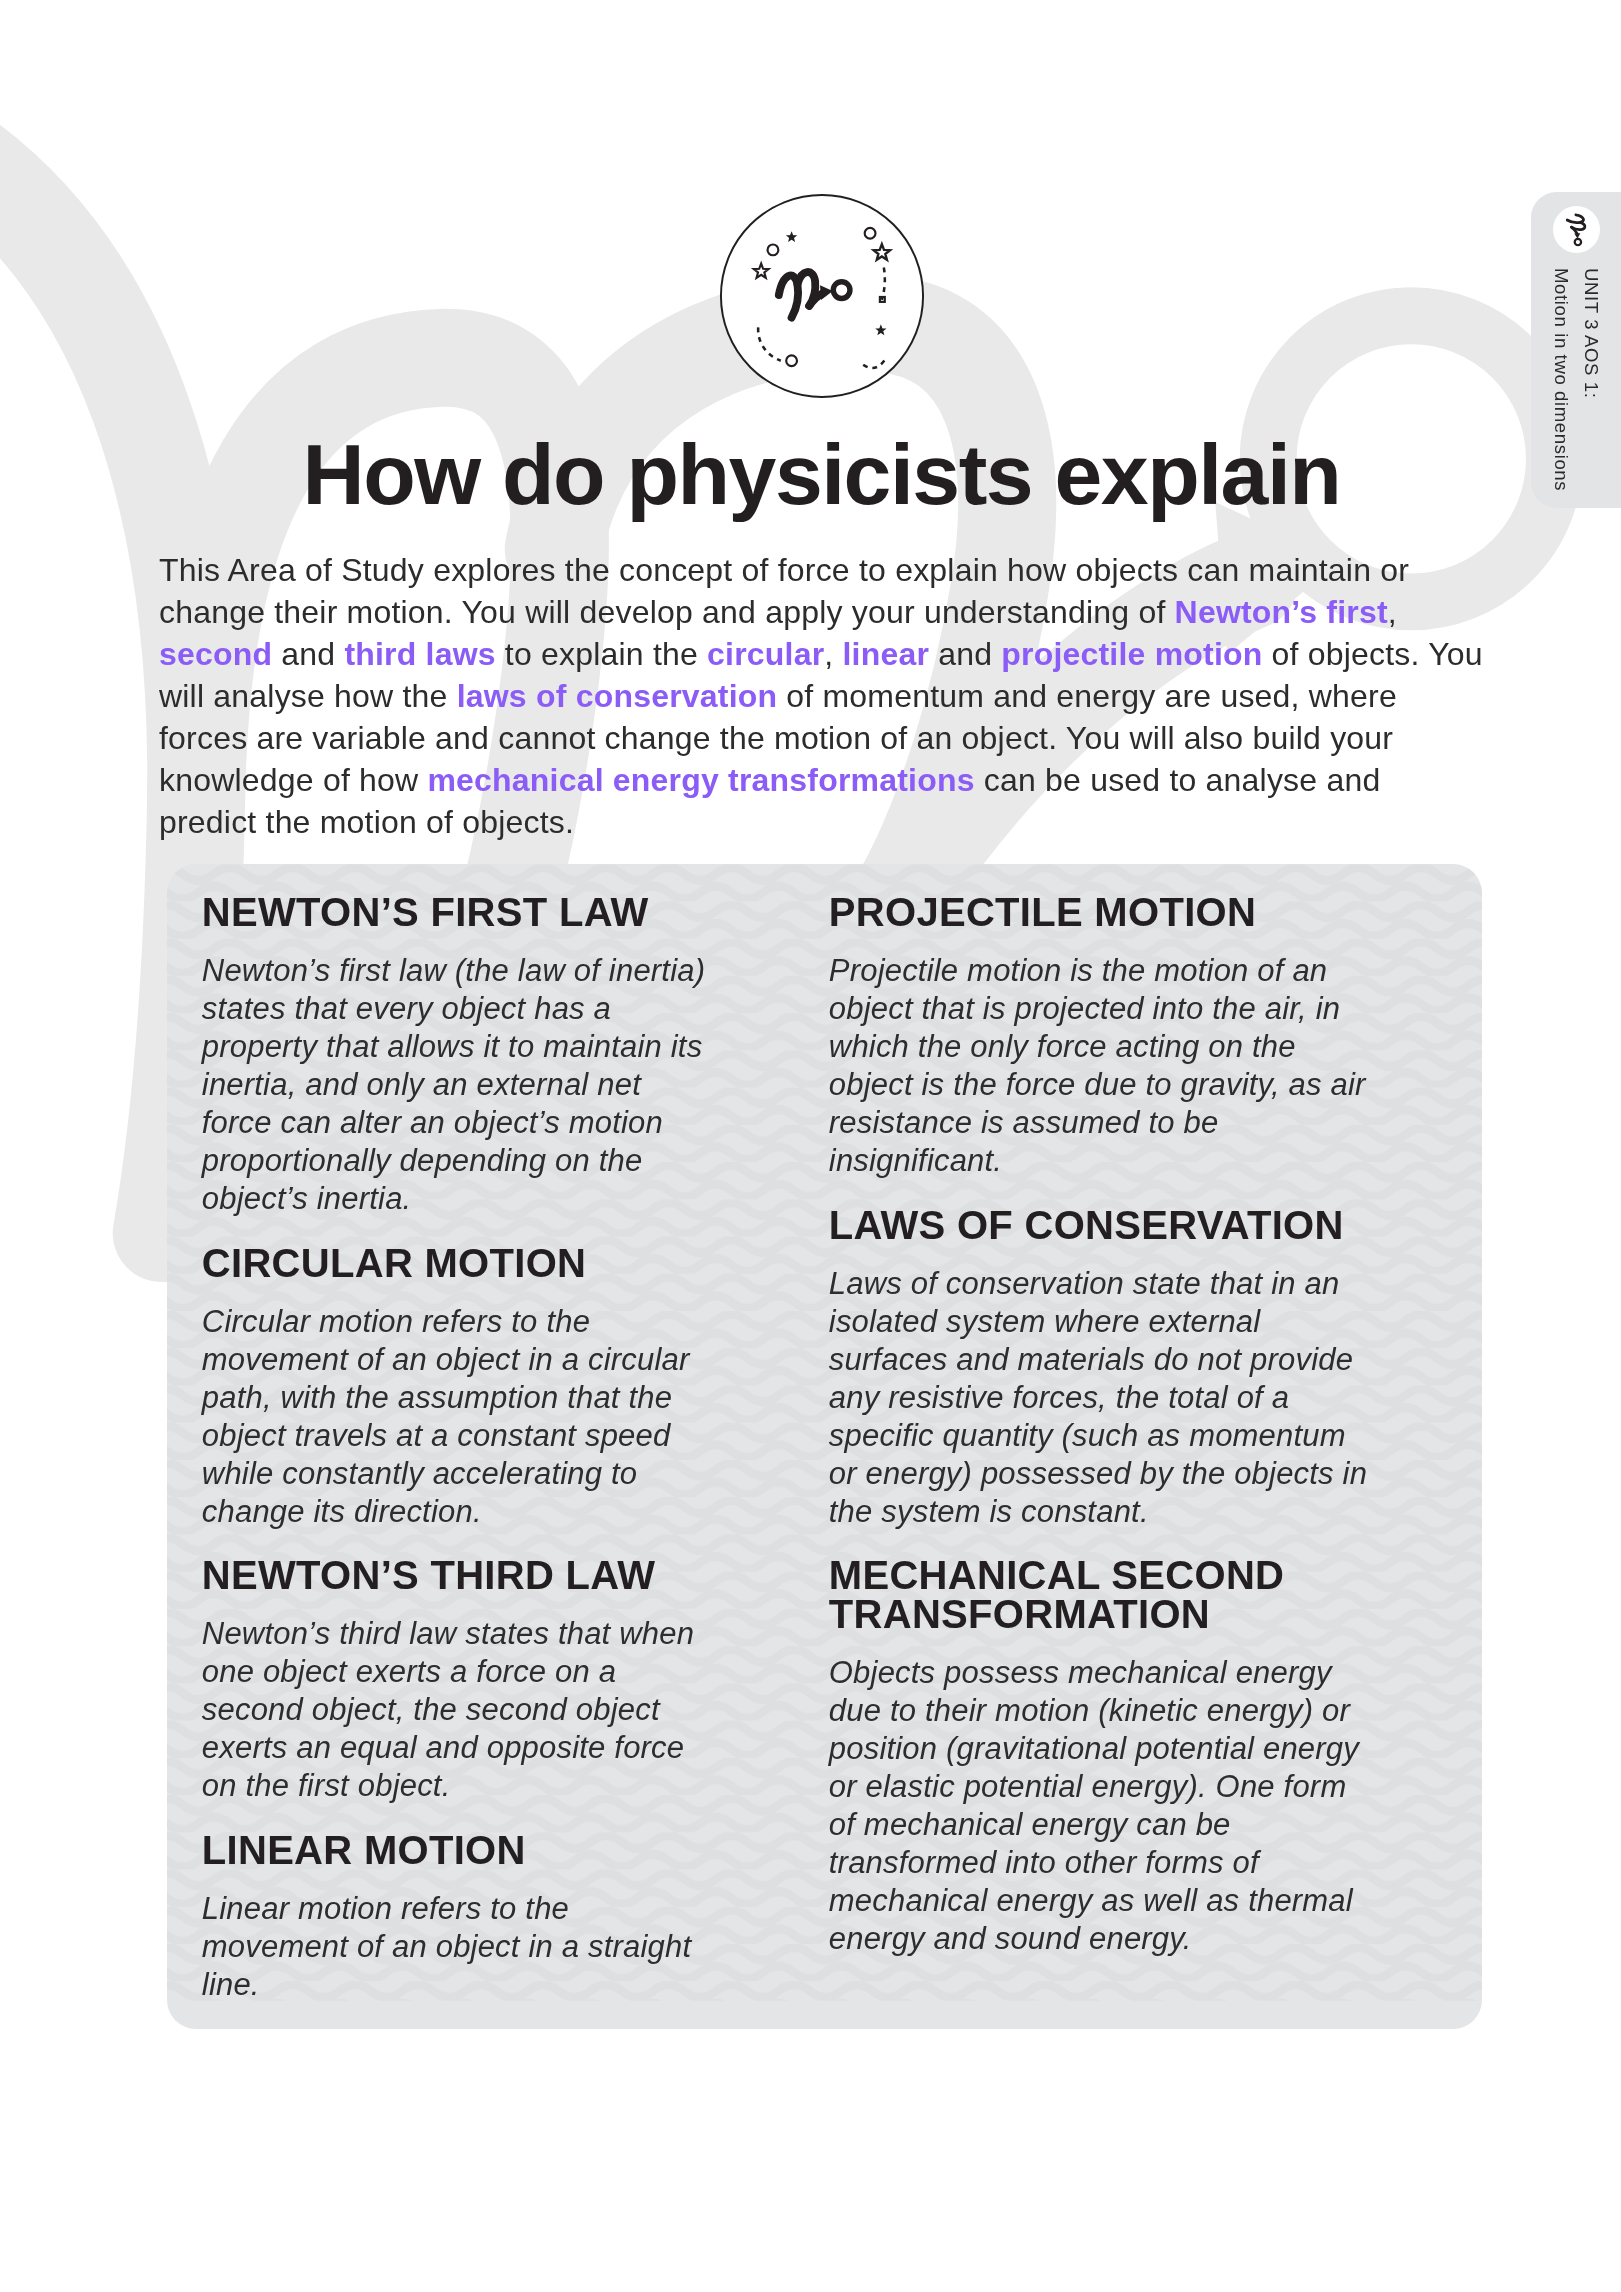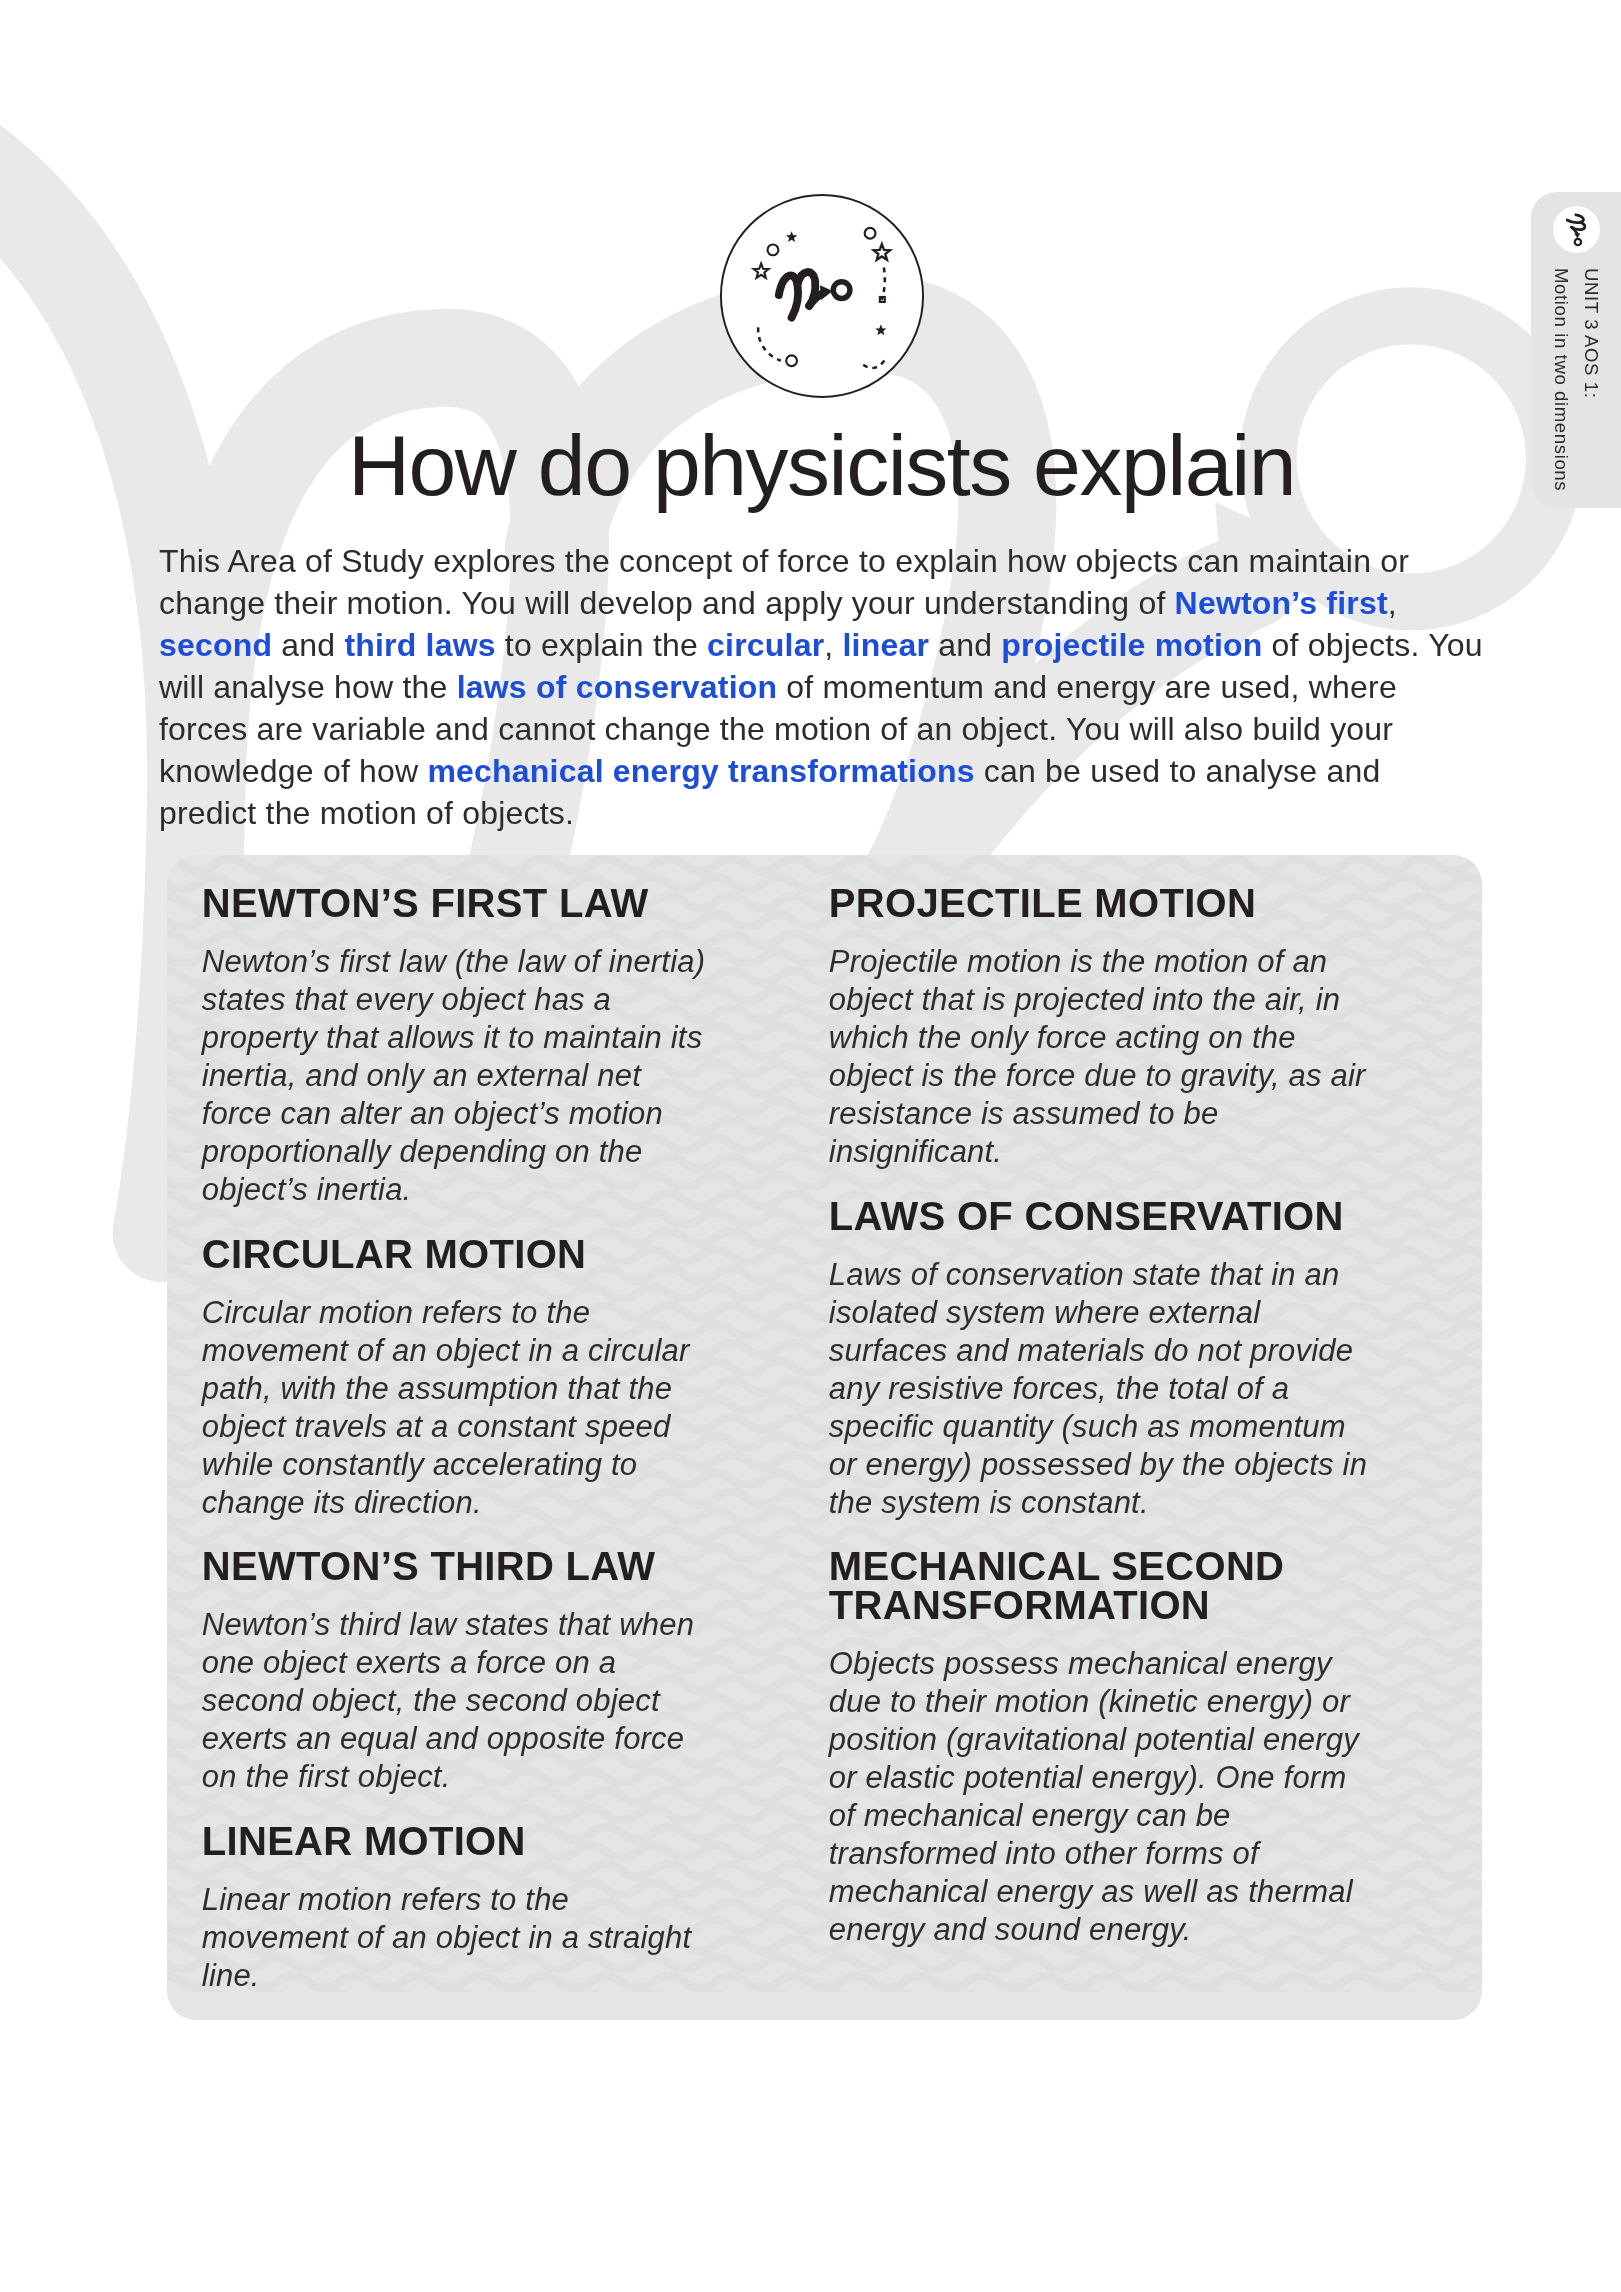--- a/index.html
+++ b/index.html
@@ -33,32 +33,32 @@
   
   .content { position:relative; z-index:1; width:1325px; margin-left:159px; }
   .logo-wrap { width:208px; height:208px; margin:192px auto 0; }
   .kicker {
     margin-top:27.4px;
     text-align:center;
     font-size:44px; font-weight:700; letter-spacing:0.5px;
     color:#231f20;
   }
   .main-title {
-    margin-top:10px;
+    margin-top:19px;
     text-align:center;
-    font-size:86px; line-height:110px; font-weight:400;
+    font-size:86px; line-height:110px; font-weight:700;
     letter-spacing:-1.5px; color:#231f20;
   }
   .intro {
     margin-top:19.6px;
     font-size:32px; line-height:42px; letter-spacing:0.2px;
     color:#2c2c2d;
     max-width:1325px;
   }
-  .intro .b { font-weight:700; color:#1d4ed8; }
+  .intro .b { font-weight:700; color:#8b5cf6; }
   
   .def-box {
     position:relative;
     margin:21.6px 0 0 7.8px;
     width:1315px;
     background:#e4e5e6;
     border-radius:29px;
     overflow:hidden;
     padding:29px 45px 25.5px 35px;
   }

